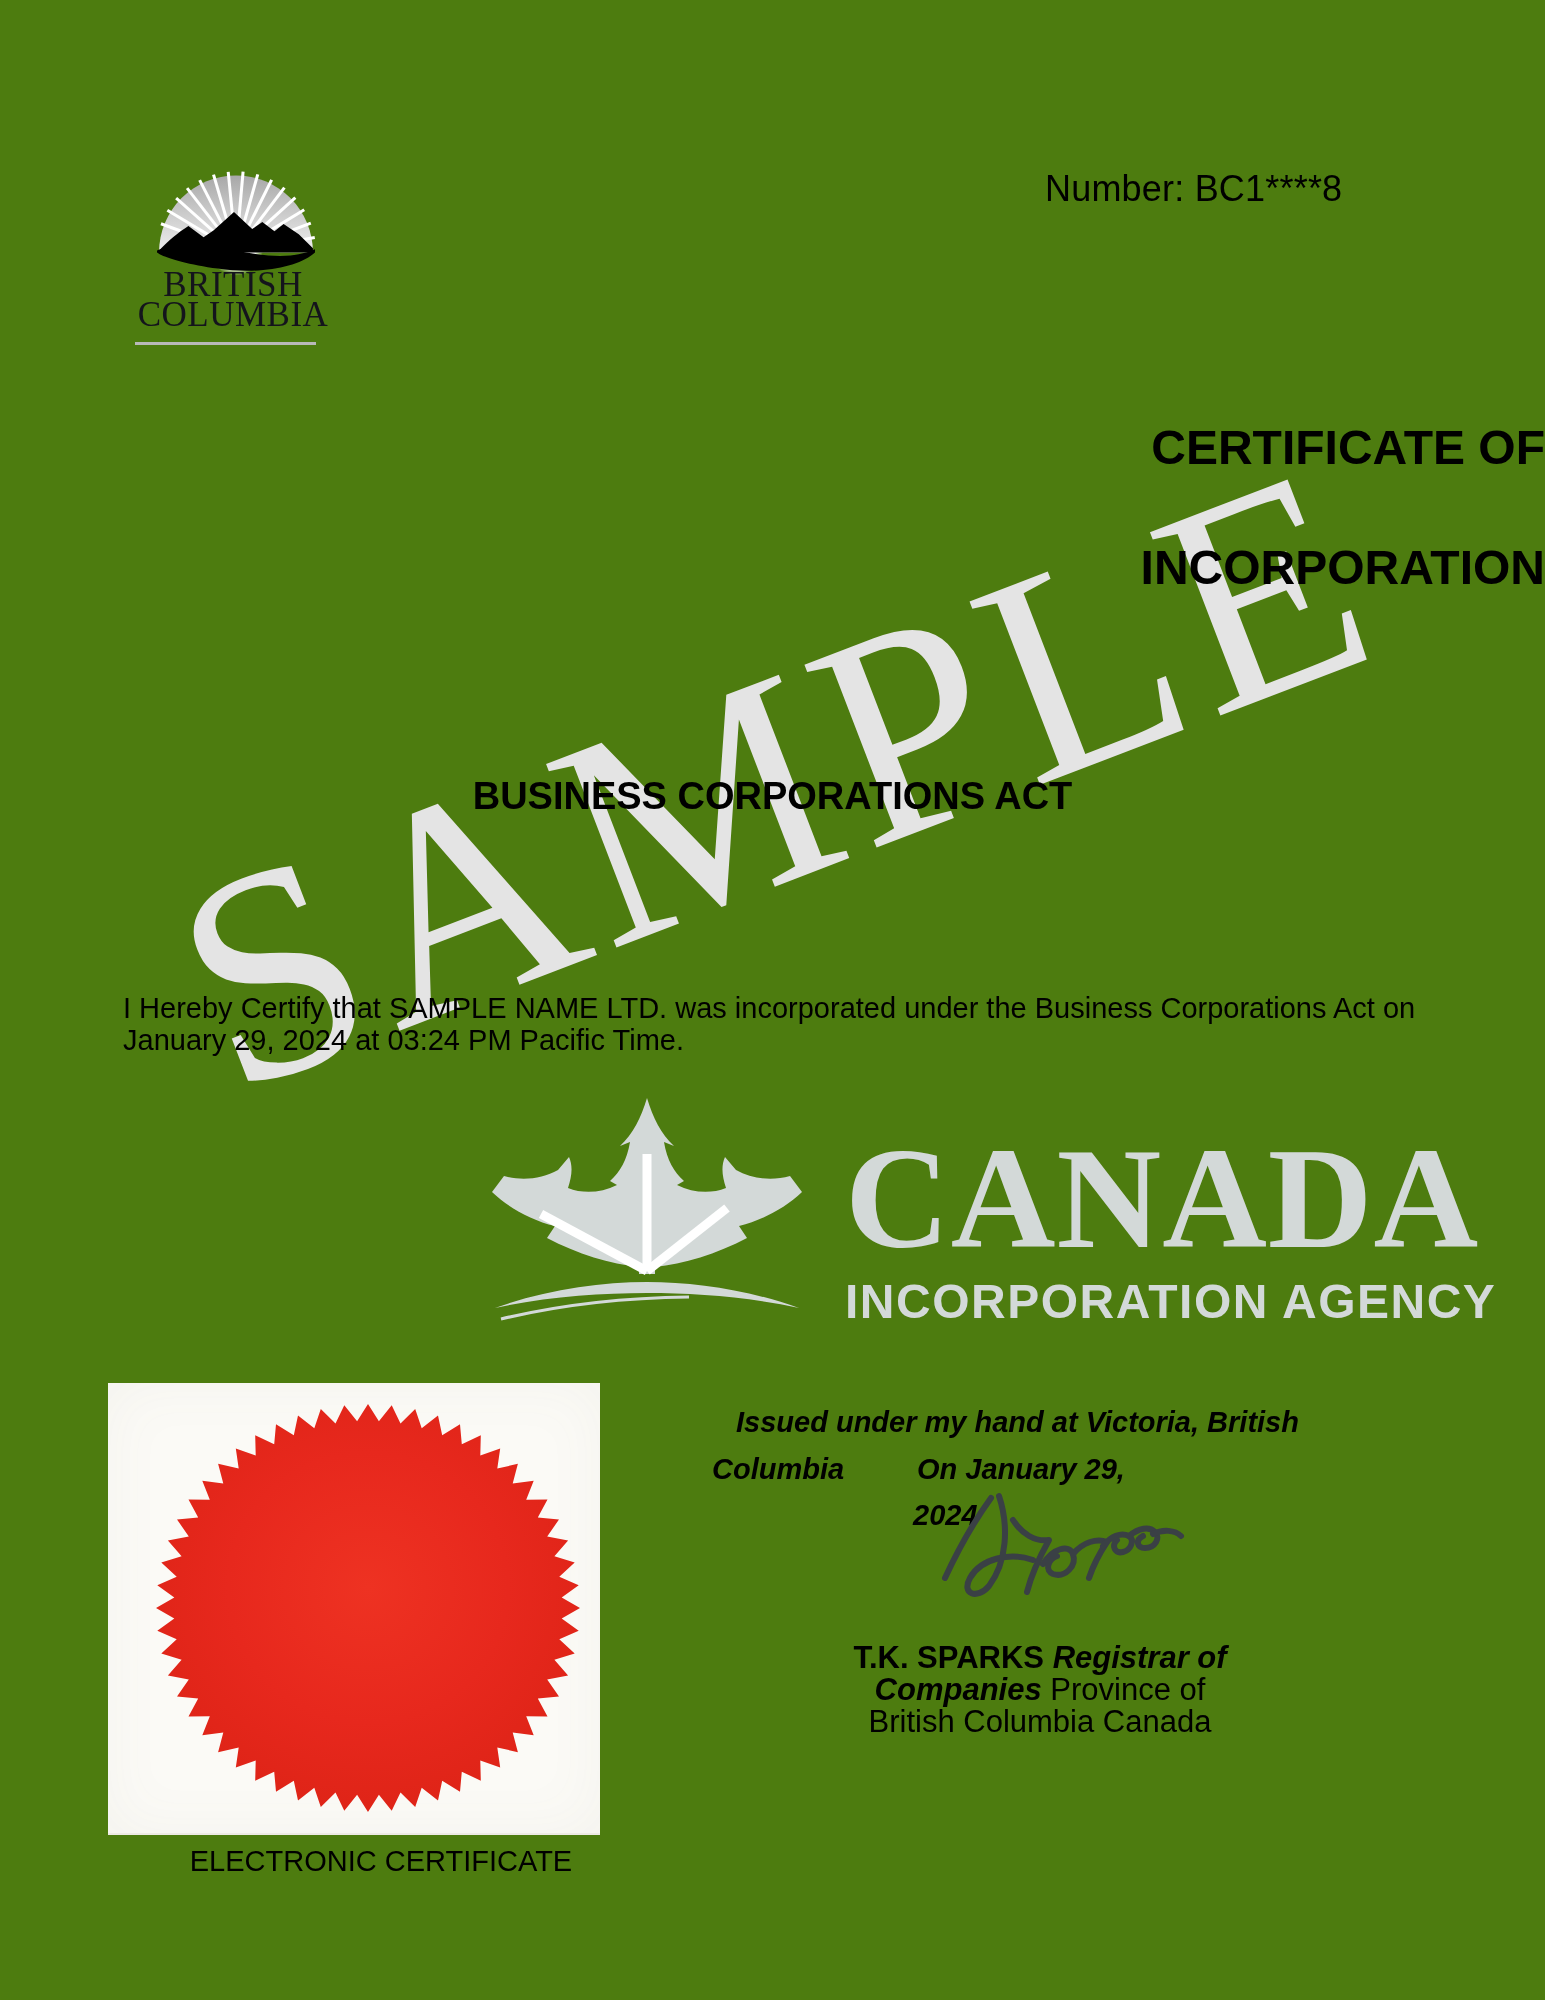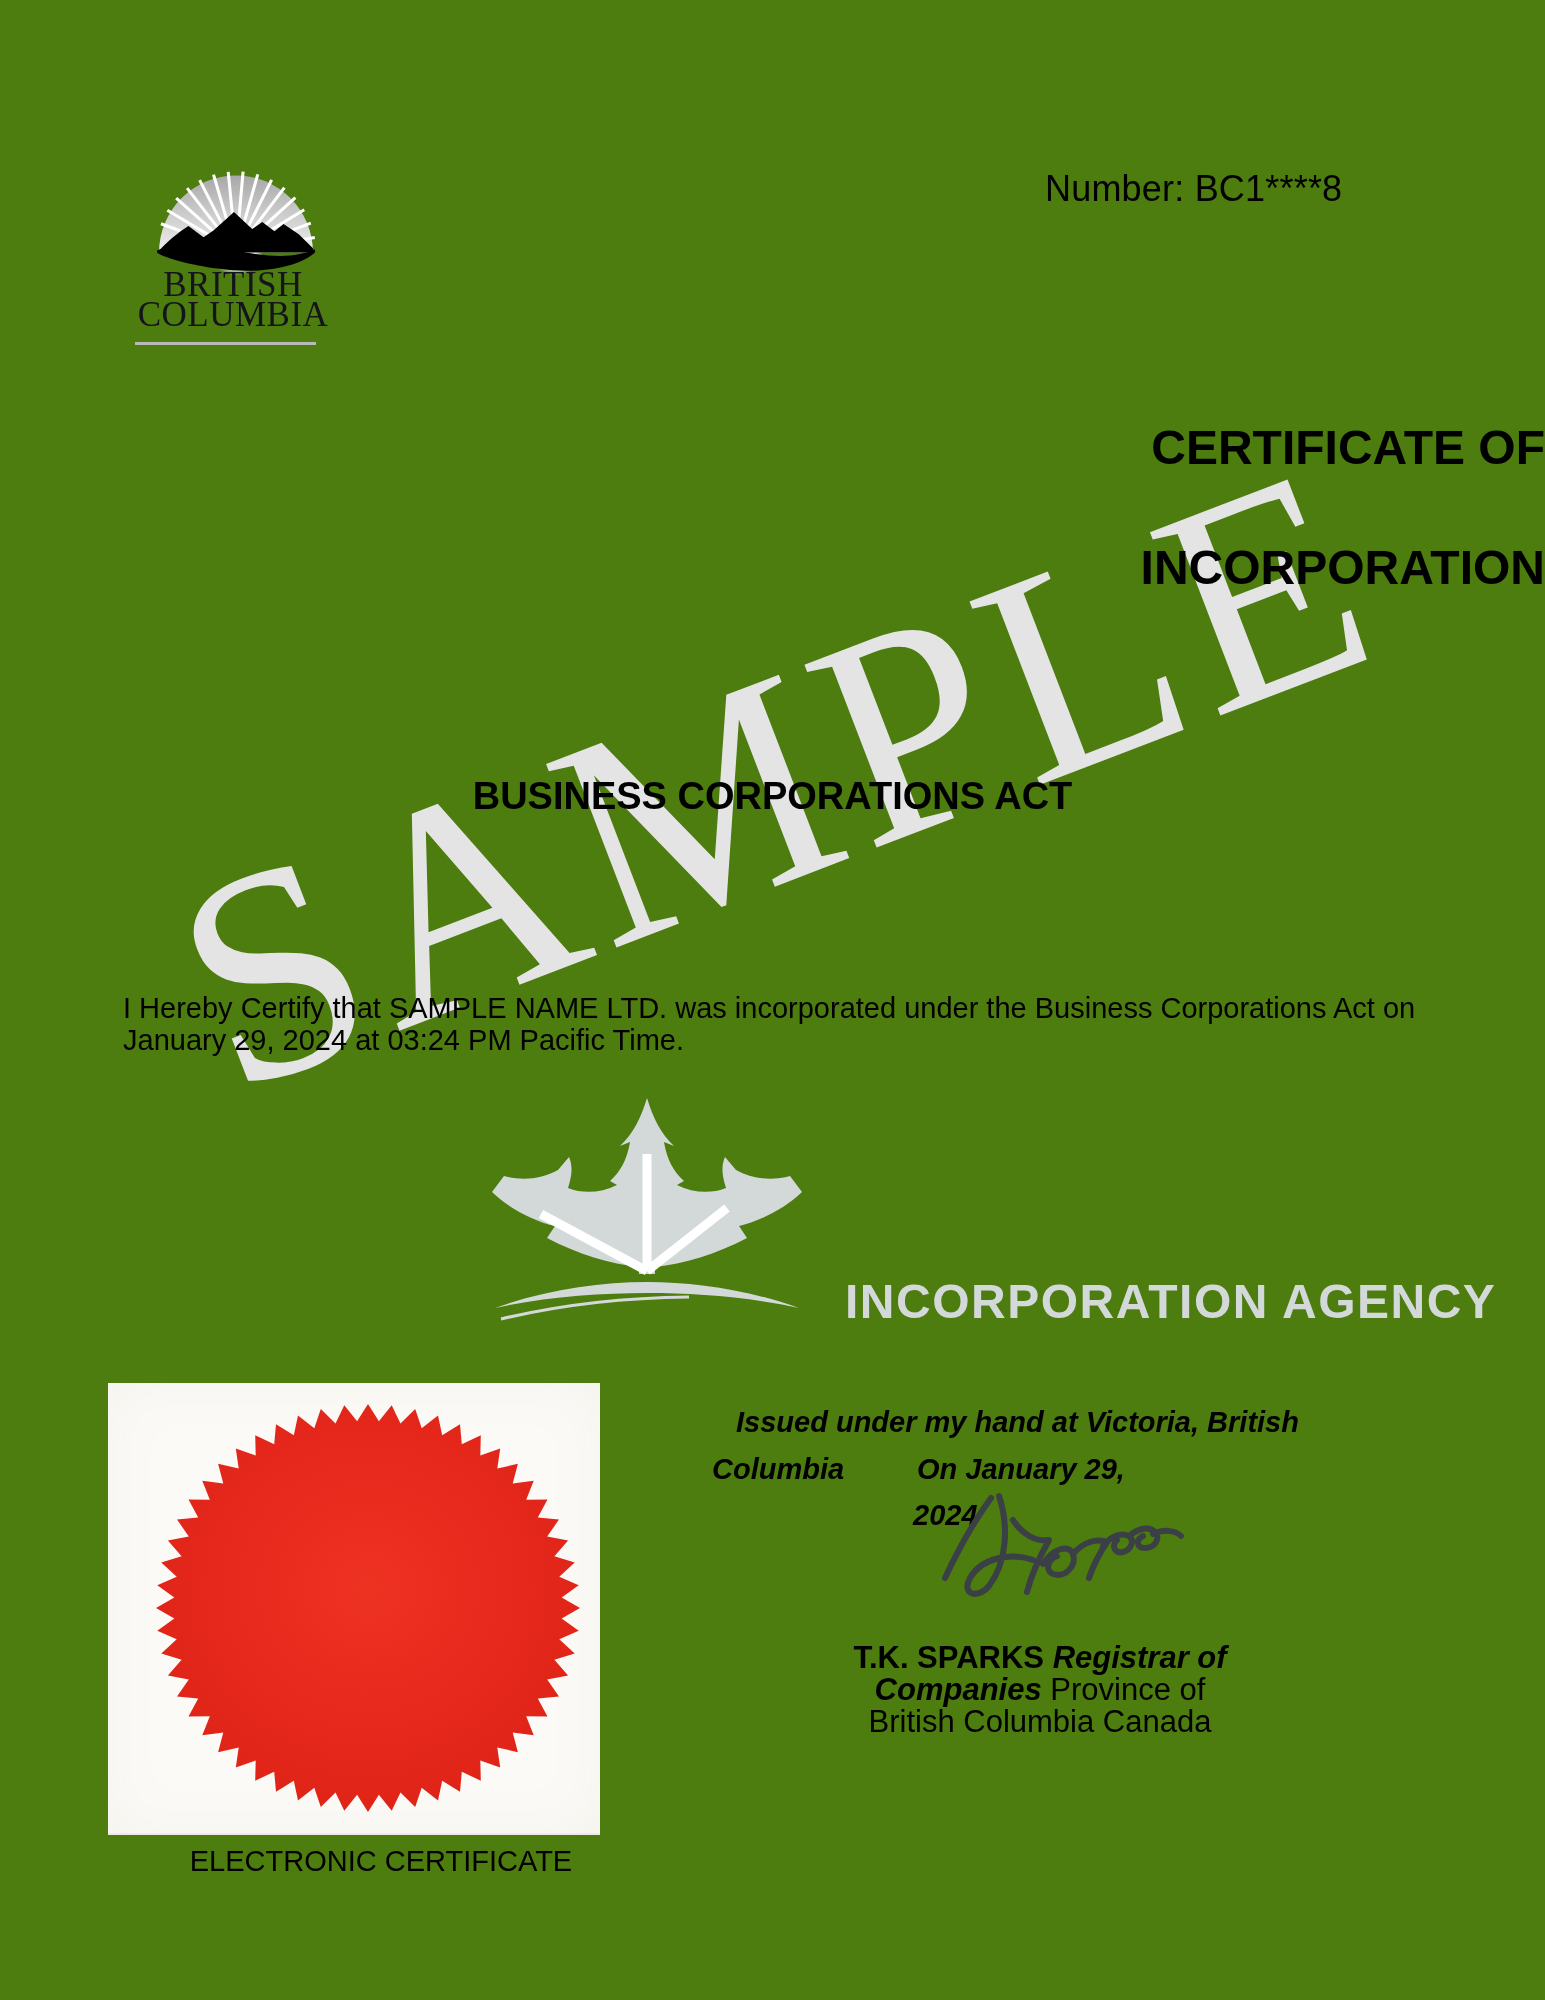--- a/index.html
+++ b/index.html
@@ -203,20 +203,21 @@
       C185,76 178,64 175,46 L185,50
       C172,38 164,22 158,2 Z"></path>
     <g stroke="#ffffff" stroke-width="9">
       <line x1="158" y1="175" x2="158" y2="58"></line>
       <line x1="158" y1="175" x2="52" y2="118"></line>
       <line x1="158" y1="175" x2="238" y2="112"></line>
     </g>
     <path fill="#d3d9d8" d="M6,212 C56,194 110,186 158,186 C206,186 260,194 310,212 C260,201 206,197 158,197 C110,197 56,201 6,212 Z"></path>
     <path d="M12,223 Q100,202 200,201" stroke="#d3d9d8" stroke-width="3" fill="none"></path>
   </svg>
+  <div class="abs agency-name">CANADA</div>
   <div class="abs agency-sub">INCORPORATION AGENCY</div>
 
   <div class="abs issued issued-1">Issued under my hand at Victoria, British</div>
   <div class="abs issued issued-2a">Columbia</div>
   <div class="abs issued issued-2b">On January 29,</div>
   <div class="abs issued issued-3">2024</div>
 
   <svg class="abs signature-art" viewBox="0 0 262 122" xmlns="http://www.w3.org/2000/svg">
     <g stroke="#3a4045" stroke-width="6" fill="none" stroke-linecap="round" stroke-linejoin="round">
       <path d="M20,92 C32,66 50,34 66,12"></path>

